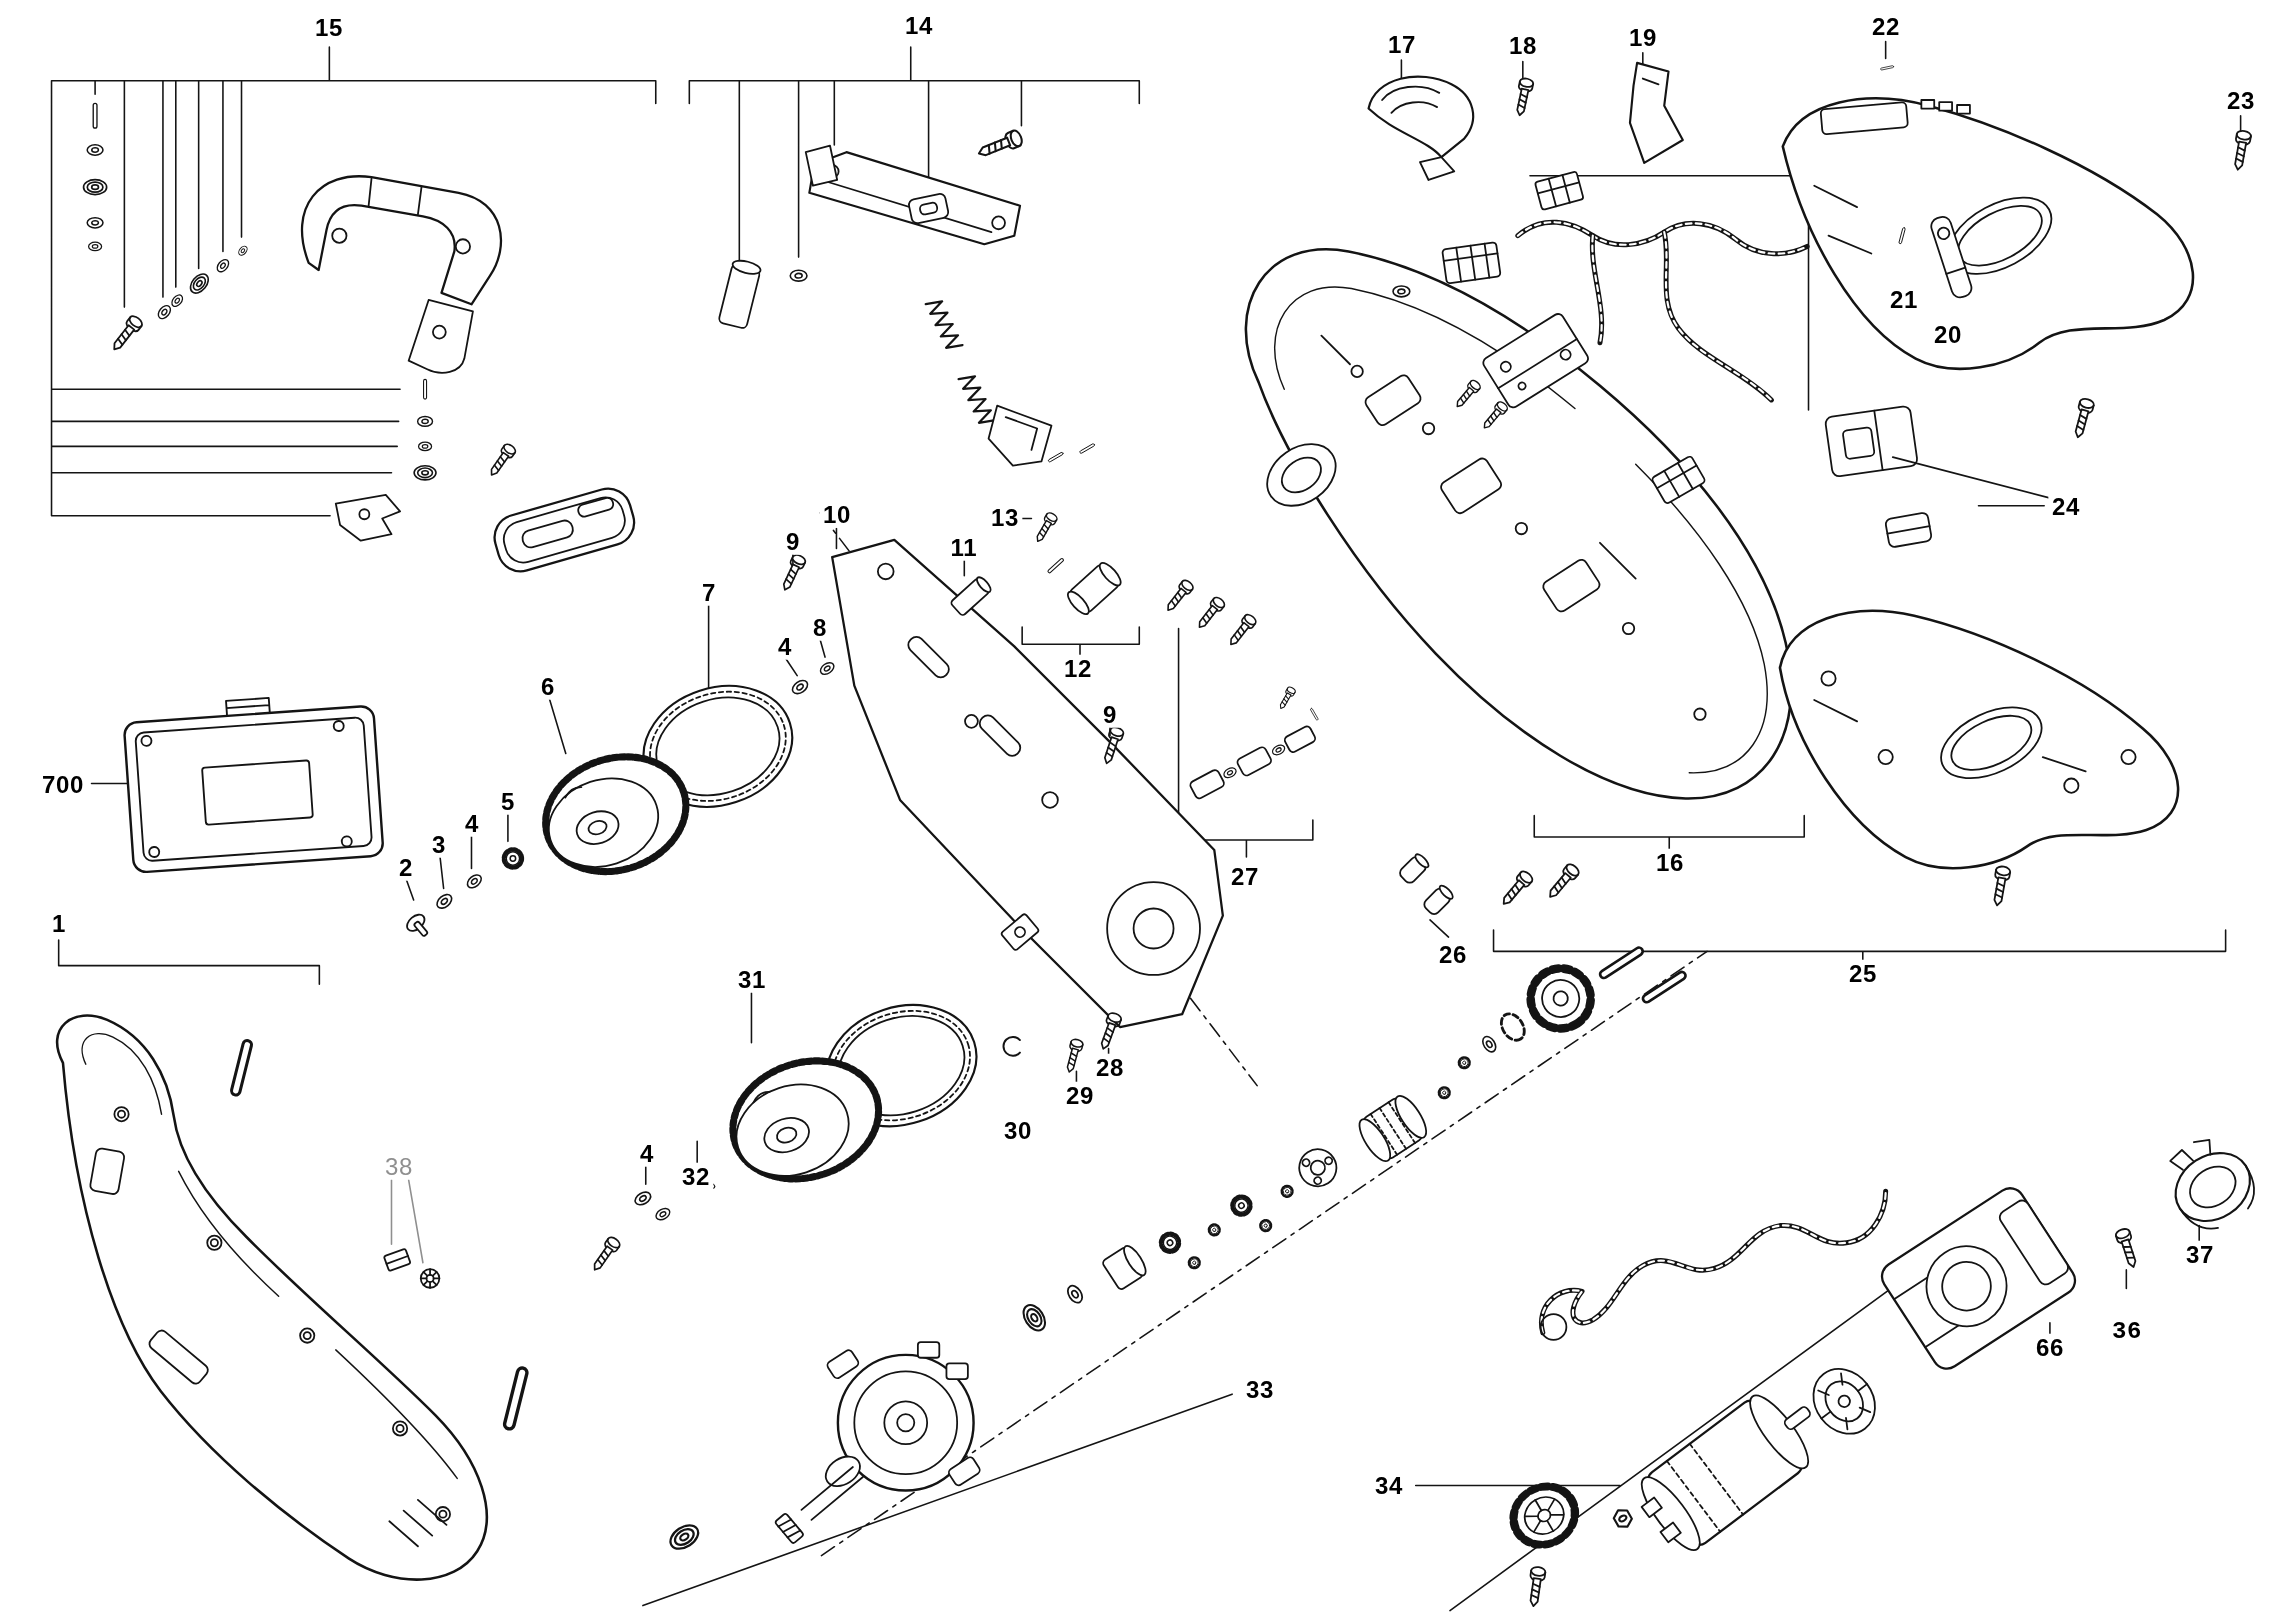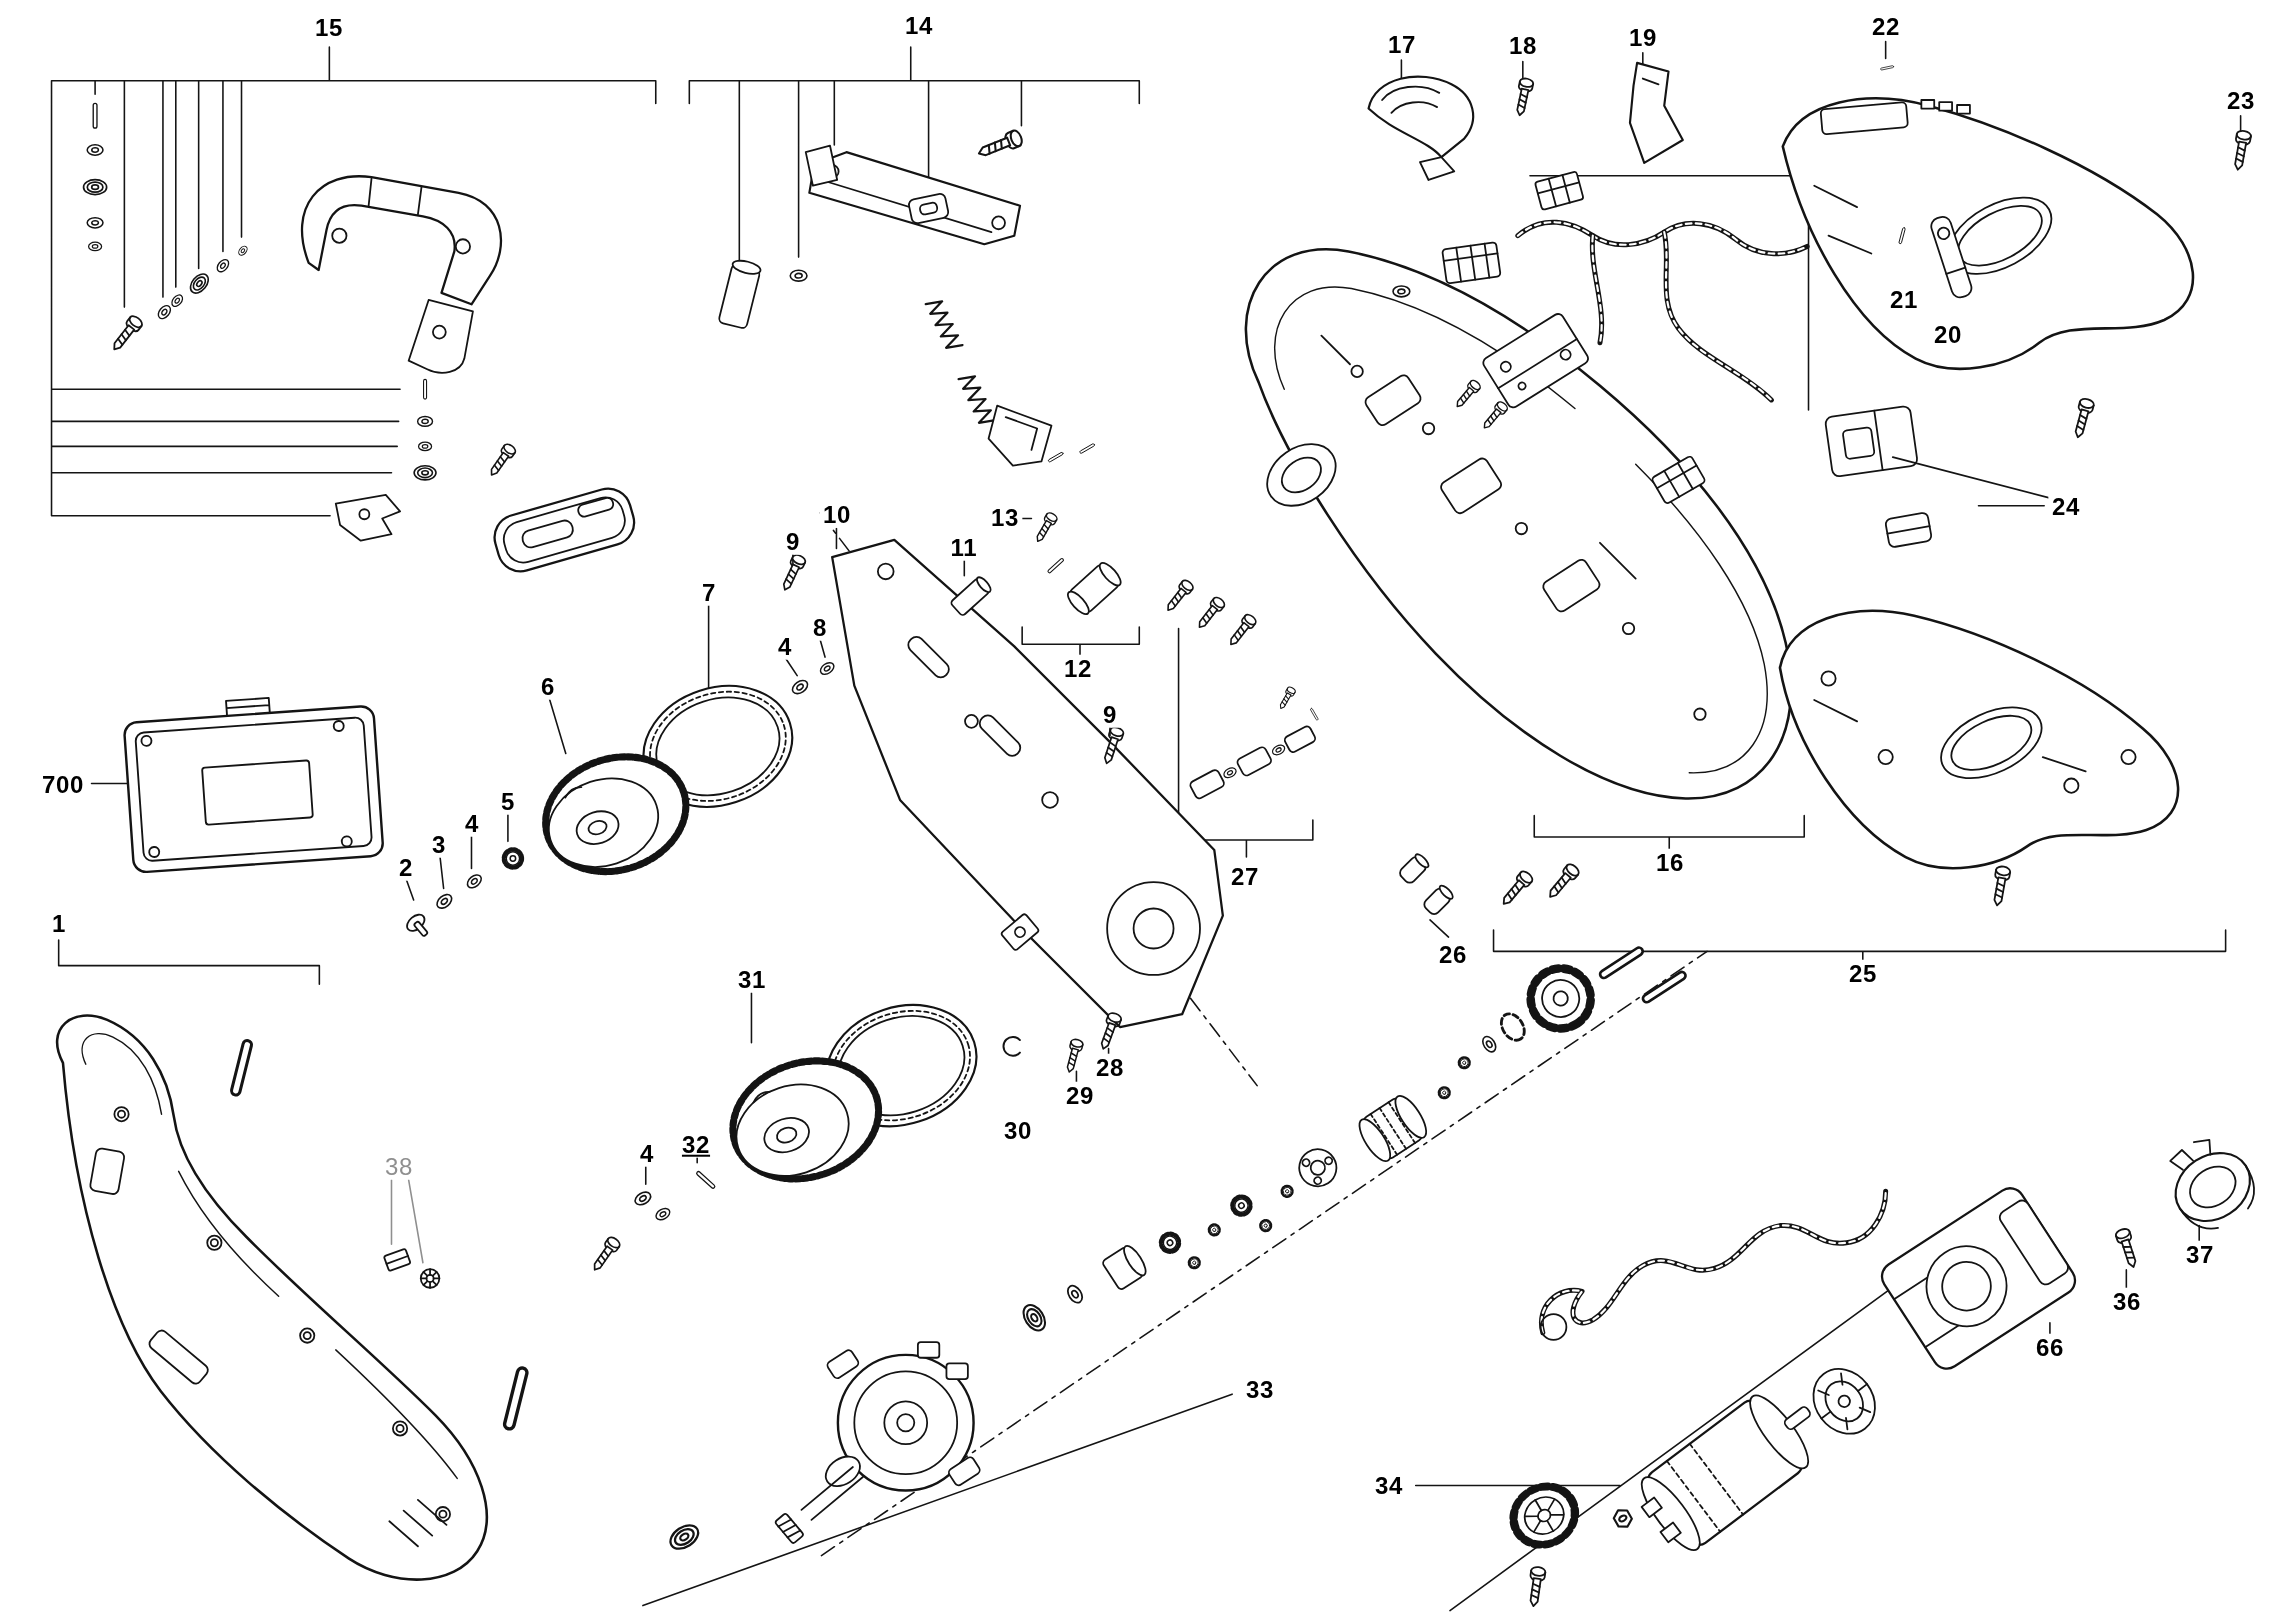--- a/index.html
+++ b/index.html
@@ -540,24 +540,24 @@
       <div class="part-label" style="left: 1863px; top: 973px;">25</div>
       <div class="part-label" style="left: 406px; top: 867px;">2</div>
       <div class="part-label" style="left: 439px; top: 844px;">3</div>
       <div class="part-label" style="left: 472px; top: 823px;">4</div>
       <div class="part-label" style="left: 508px; top: 801px;">5</div>
       <div class="part-label" style="left: 59px; top: 923px;">1</div>
       <div class="part-label" style="left: 752px; top: 979px;">31</div>
       <div class="part-label" style="left: 1018px; top: 1130px;">30</div>
       <div class="part-label" style="left: 1080px; top: 1095px;">29</div>
       <div class="part-label" style="left: 1110px; top: 1067px;">28</div>
-      <div class="part-label" style="left: 696px; top: 1144px; text-decoration: underline;">32</div>
+      <div class="part-label" style="left: 696px; top: 1176px;">32</div>
       <div class="part-label" style="left: 647px; top: 1153px;">4</div>
       <div class="part-label muted" style="left: 399px; top: 1166px;">38</div>
       <div class="part-label" style="left: 1260px; top: 1389px;">33</div>
       <div class="part-label" style="left: 1389px; top: 1485px;">34</div>
       <div class="part-label" style="left: 2050px; top: 1347px;">66</div>
-      <div class="part-label" style="left: 2127px; top: 1301px;">36</div>
+      <div class="part-label" style="left: 2127px; top: 1331px; font-family: Liberation Mono, monospace;">36</div>
       <div class="part-label" style="left: 2200px; top: 1254px;">37</div>
     </div>
 
 </div>
 
 
 </body></html>

